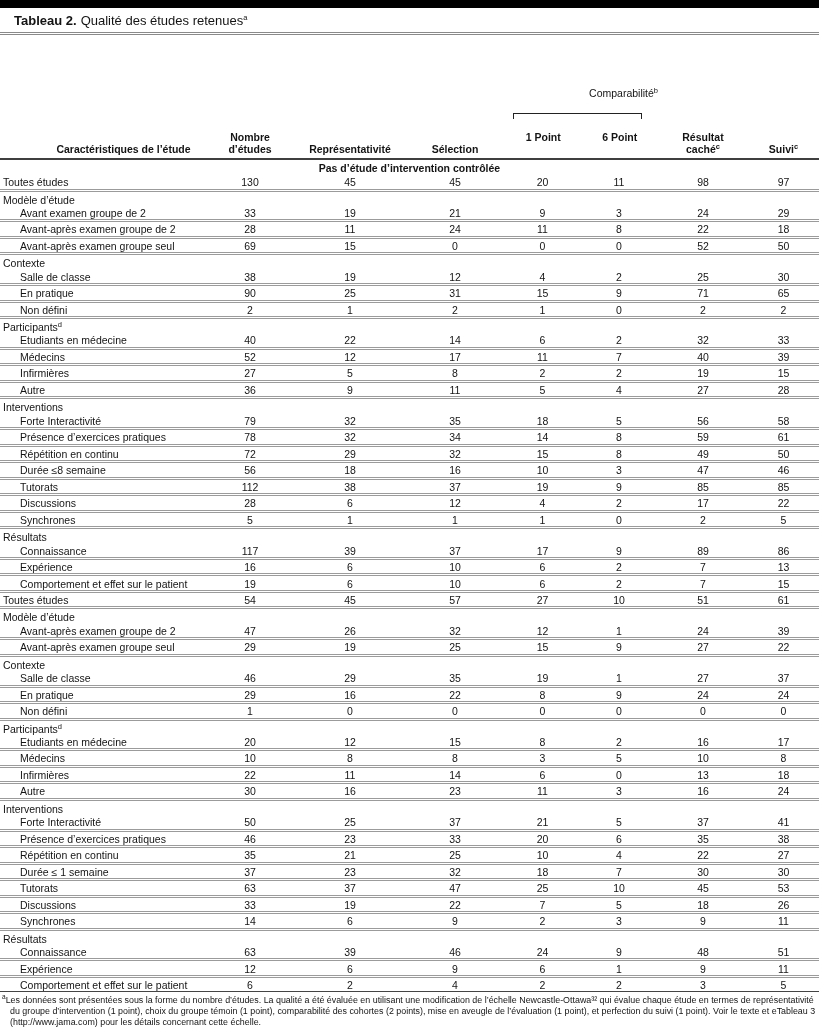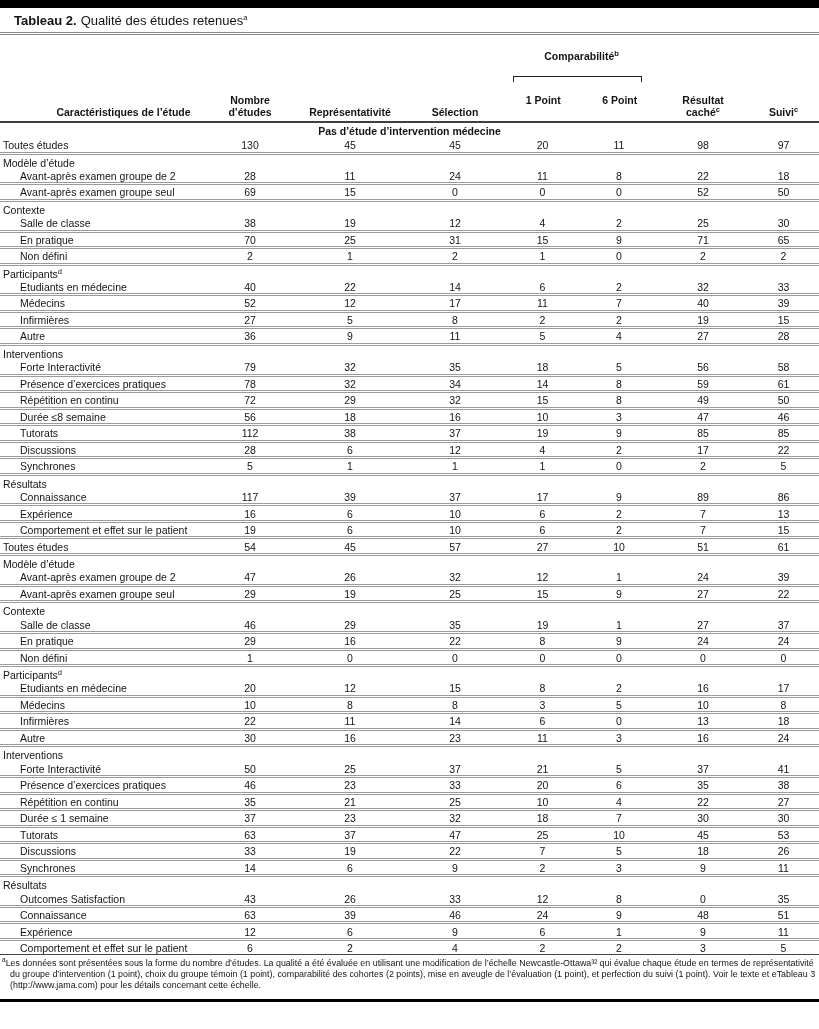--- a/index.html
+++ b/index.html
@@ -32,21 +32,21 @@
   col.c-cache  { width: 90px; }
   col.c-suivi  { width: 71px; }
 
   thead th {
     font-weight: bold; font-size: 10.5px; line-height: 11.5px;
     vertical-align: bottom; padding: 4px 0 3px 0;
     border-bottom: 2px solid #3f3f3f;
     white-space: pre-line; text-align: center;
   }
   thead th.h-label { padding-left: 42px; }
-  .comp-label { text-align: center; font-weight: bold; padding-bottom: 2px; }
+  .comp-label { text-align: right; font-weight: normal; padding-bottom: 2px; margin-top: 37px; }
   .comp-bracket {
     height: 5px; margin: 0 16px 2px 8px;
     border-top: 1px solid #222; border-left: 1px solid #222; border-right: 1px solid #222;
   }
   .points-row { display: flex; }
   .points-row span { flex: 1; text-align: center; font-weight: bold; }
 
   tbody td { font-size: 10.5px; line-height: 12.3px; padding: 1px 0 0 0; }
   tr.section-row td {
     text-align: center; font-weight: bold; height: 13px; padding-top: 2px;
@@ -103,36 +103,46 @@
             <span>1 Point</span>
             <span>6 Point</span>
           </div>
         </th>
         <th><span>Résultat</span><br><span>caché</span><sup>c</sup></th>
         <th><span>Suivi</span><sup>c</sup></th>
       </tr>
     </thead>
     <tbody>
         <tr class="section-row">
-          <td colspan="8">Pas d’étude d’intervention médecine</td>
+          <td colspan="8">Pas d’étude d’intervention contrôlée</td>
         </tr>
         <tr class="data-row">
           <td class="lbl">Toutes études</td>
           <td class="val">130</td>
           <td class="val">45</td>
           <td class="val">45</td>
           <td class="val">20</td>
           <td class="val">11</td>
           <td class="val">98</td>
           <td class="val">97</td>
         </tr>
         <tr class="group-row">
           <td colspan="8"><span>Modèle d’étude</span></td>
         </tr>
         <tr class="data-row indent">
+          <td class="lbl">Avant examen groupe de 2</td>
+          <td class="val">33</td>
+          <td class="val">19</td>
+          <td class="val">21</td>
+          <td class="val">9</td>
+          <td class="val">3</td>
+          <td class="val">24</td>
+          <td class="val">29</td>
+        </tr>
+        <tr class="data-row indent">
           <td class="lbl">Avant-après examen groupe de 2</td>
           <td class="val">28</td>
           <td class="val">11</td>
           <td class="val">24</td>
           <td class="val">11</td>
           <td class="val">8</td>
           <td class="val">22</td>
           <td class="val">18</td>
         </tr>
         <tr class="data-row indent">
@@ -153,21 +163,21 @@
           <td class="val">38</td>
           <td class="val">19</td>
           <td class="val">12</td>
           <td class="val">4</td>
           <td class="val">2</td>
           <td class="val">25</td>
           <td class="val">30</td>
         </tr>
         <tr class="data-row indent">
           <td class="lbl">En pratique</td>
-          <td class="val">70</td>
+          <td class="val">90</td>
           <td class="val">25</td>
           <td class="val">31</td>
           <td class="val">15</td>
           <td class="val">9</td>
           <td class="val">71</td>
           <td class="val">65</td>
         </tr>
         <tr class="data-row indent">
           <td class="lbl">Non défini</td>
           <td class="val">2</td>
@@ -506,30 +516,20 @@
           <td class="val">9</td>
           <td class="val">2</td>
           <td class="val">3</td>
           <td class="val">9</td>
           <td class="val">11</td>
         </tr>
         <tr class="group-row">
           <td colspan="8"><span>Résultats</span></td>
         </tr>
         <tr class="data-row indent">
-          <td class="lbl">Outcomes Satisfaction</td>
-          <td class="val">43</td>
-          <td class="val">26</td>
-          <td class="val">33</td>
-          <td class="val">12</td>
-          <td class="val">8</td>
-          <td class="val">0</td>
-          <td class="val">35</td>
-        </tr>
-        <tr class="data-row indent">
           <td class="lbl">Connaissance</td>
           <td class="val">63</td>
           <td class="val">39</td>
           <td class="val">46</td>
           <td class="val">24</td>
           <td class="val">9</td>
           <td class="val">48</td>
           <td class="val">51</td>
         </tr>
         <tr class="data-row indent">

